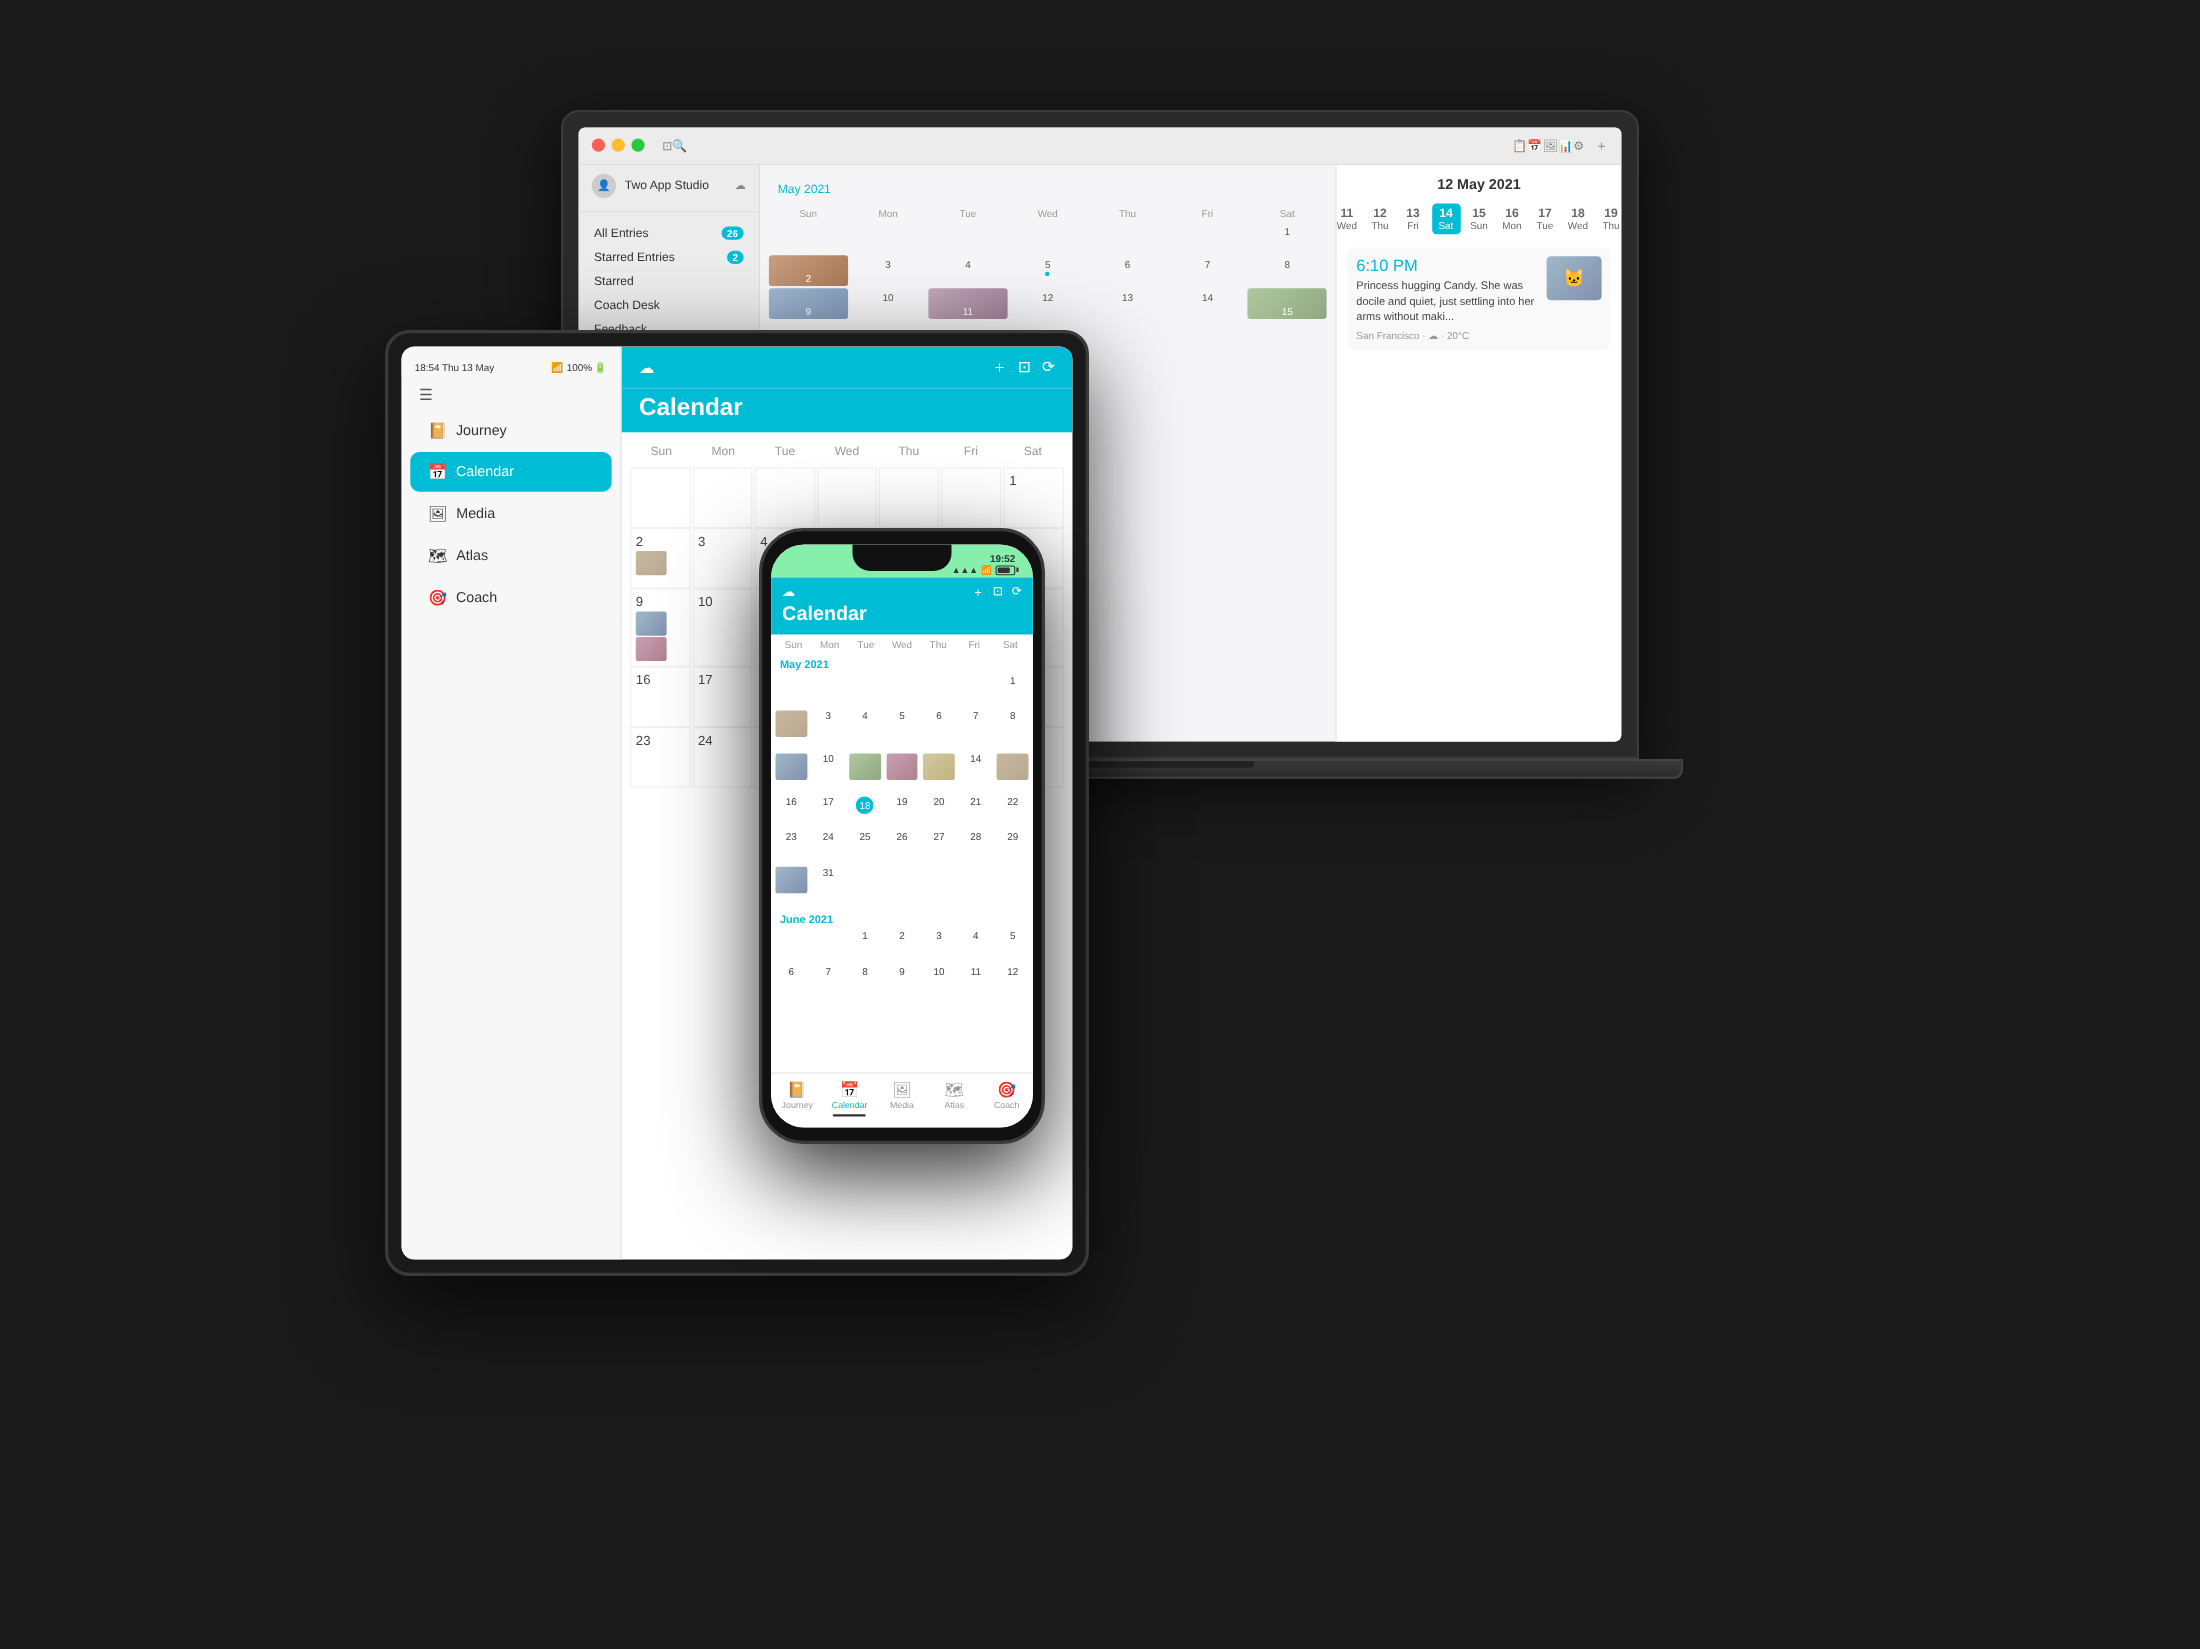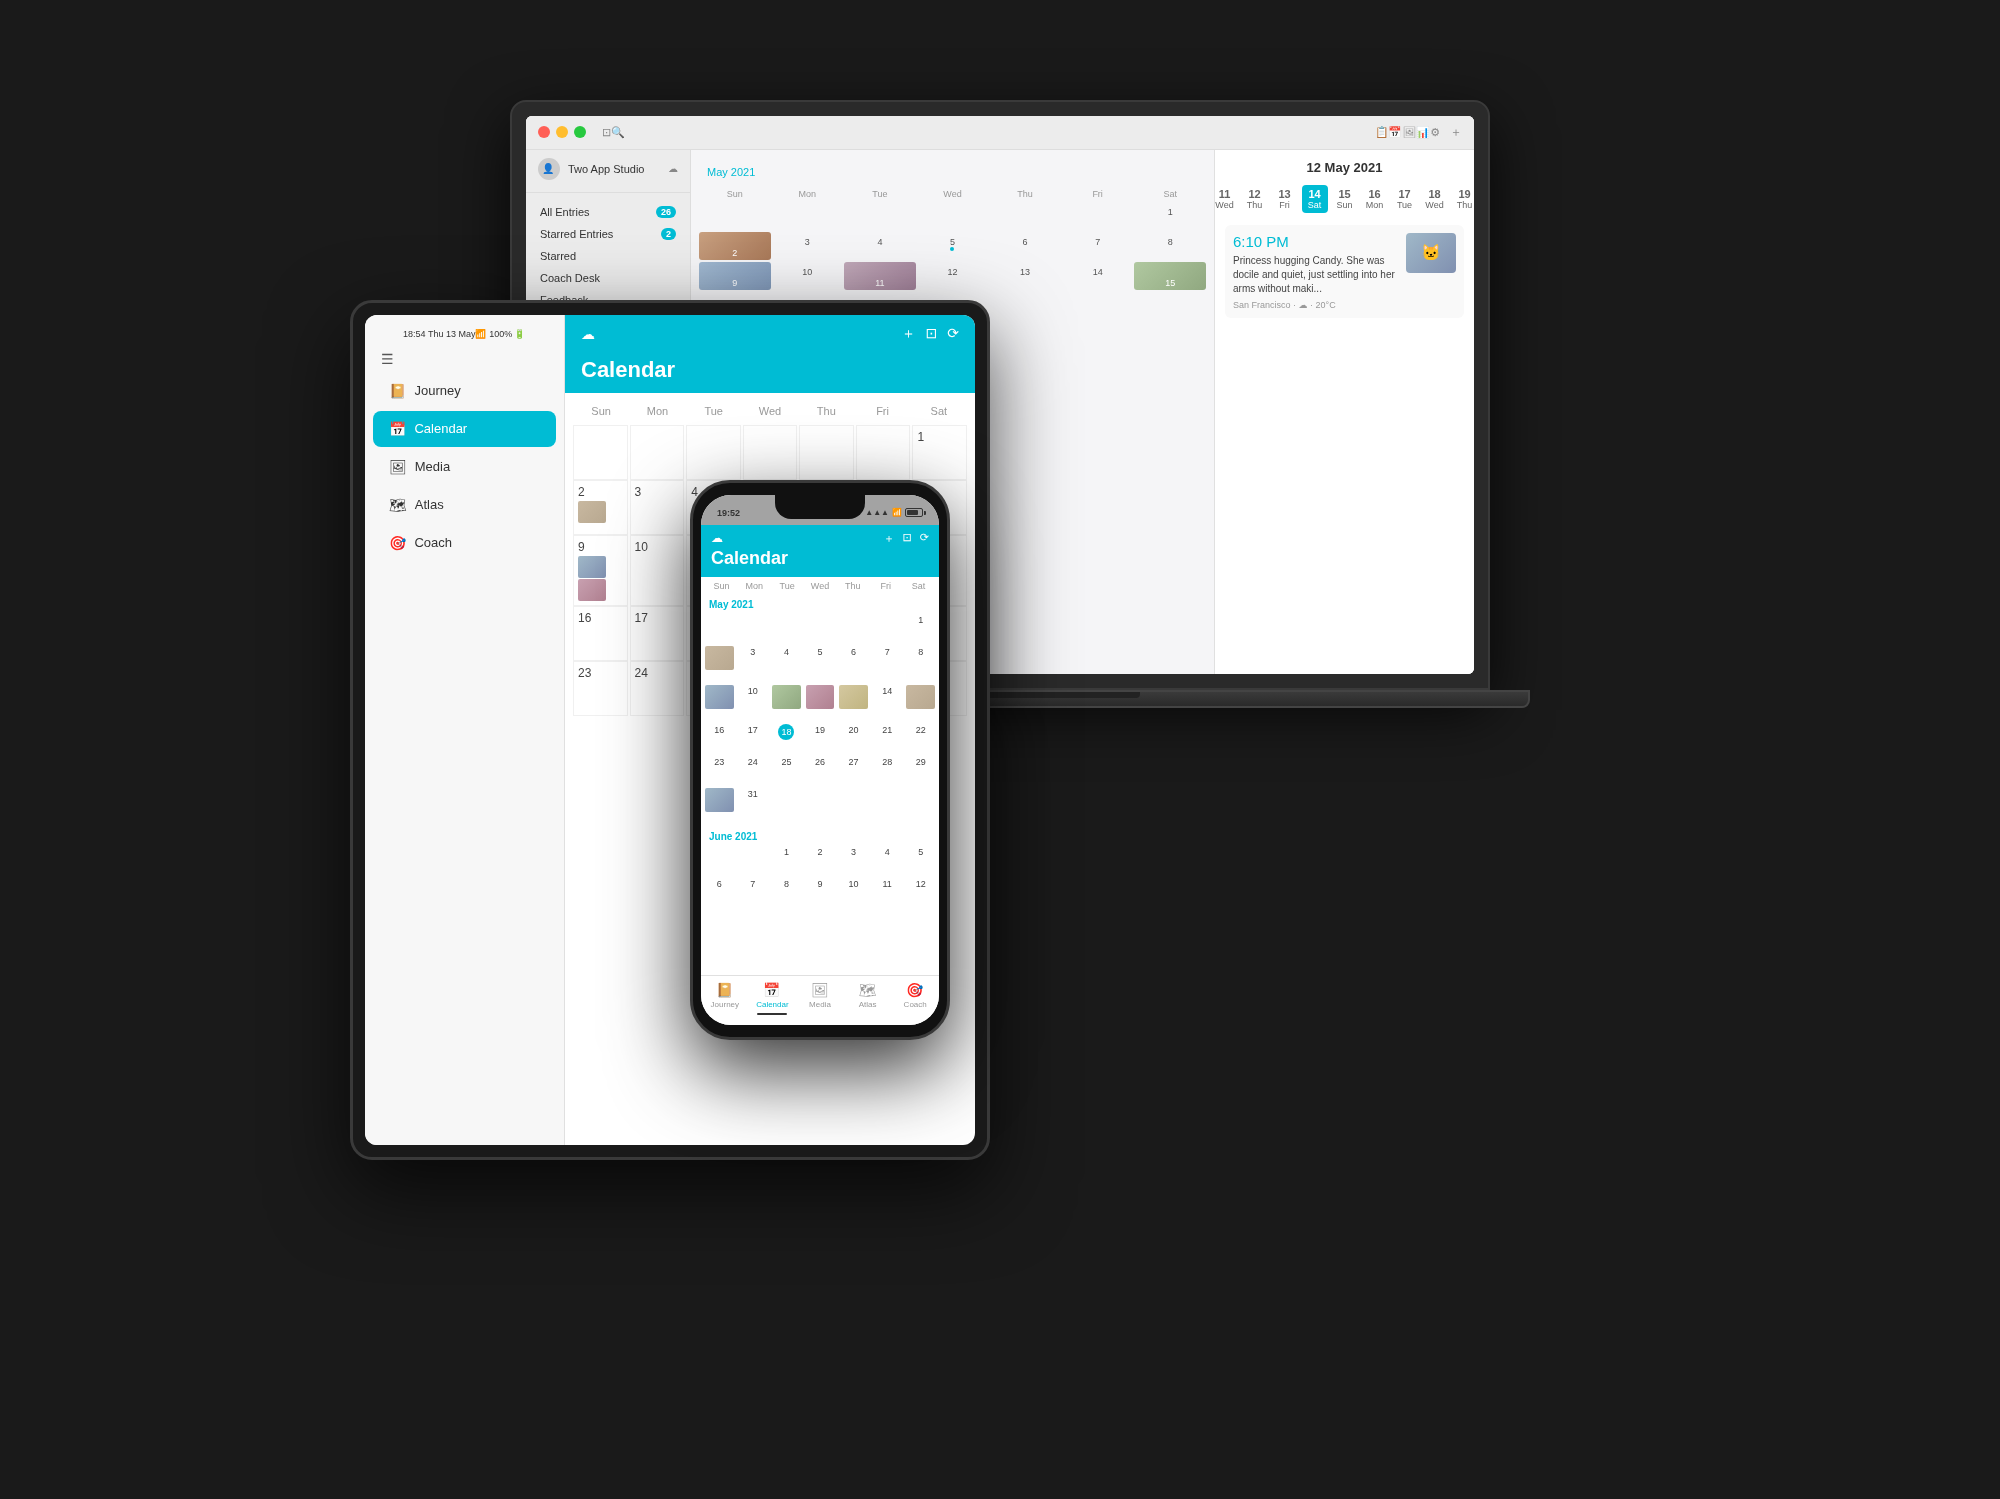--- a/index.html
+++ b/index.html
@@ -261,21 +261,21 @@
     
     .ipad-sidebar {
       width: 200px;
       background: #f7f7f7;
       border-right: 1px solid #e0e0e0;
       padding-top: 10px;
       flex-shrink: 0;
     }
     .ipad-status-bar {
       display: flex;
-      justify-content: center;
+      justify-content: space-between;
       padding: 4px 12px;
       font-size: 9px;
       color: #333;
       background: #f7f7f7;
     }
     .ipad-nav-item {
       display: flex;
       align-items: center;
       gap: 8px;
       padding: 10px 16px;
@@ -404,27 +404,28 @@
       border-radius: 30px;
       overflow: hidden;
       display: flex;
       flex-direction: column;
     }
 
     
     .phone-status-bar {
       display: flex;
       justify-content: space-between;
-      align-items: center;
+      align-items: flex-end;
       padding: 8px 16px 2px;
       font-size: 9px;
       font-weight: 600;
       color: #333;
-      background: #a3a3a3;
+      background: #86efac;
       min-height: 30px;
+      flex-direction: column;
     }
     .phone-status-icons {
       display: flex;
       gap: 3px;
       align-items: center;
       font-size: 8px;
     }
     .phone-battery {
       width: 18px;
       height: 9px;

